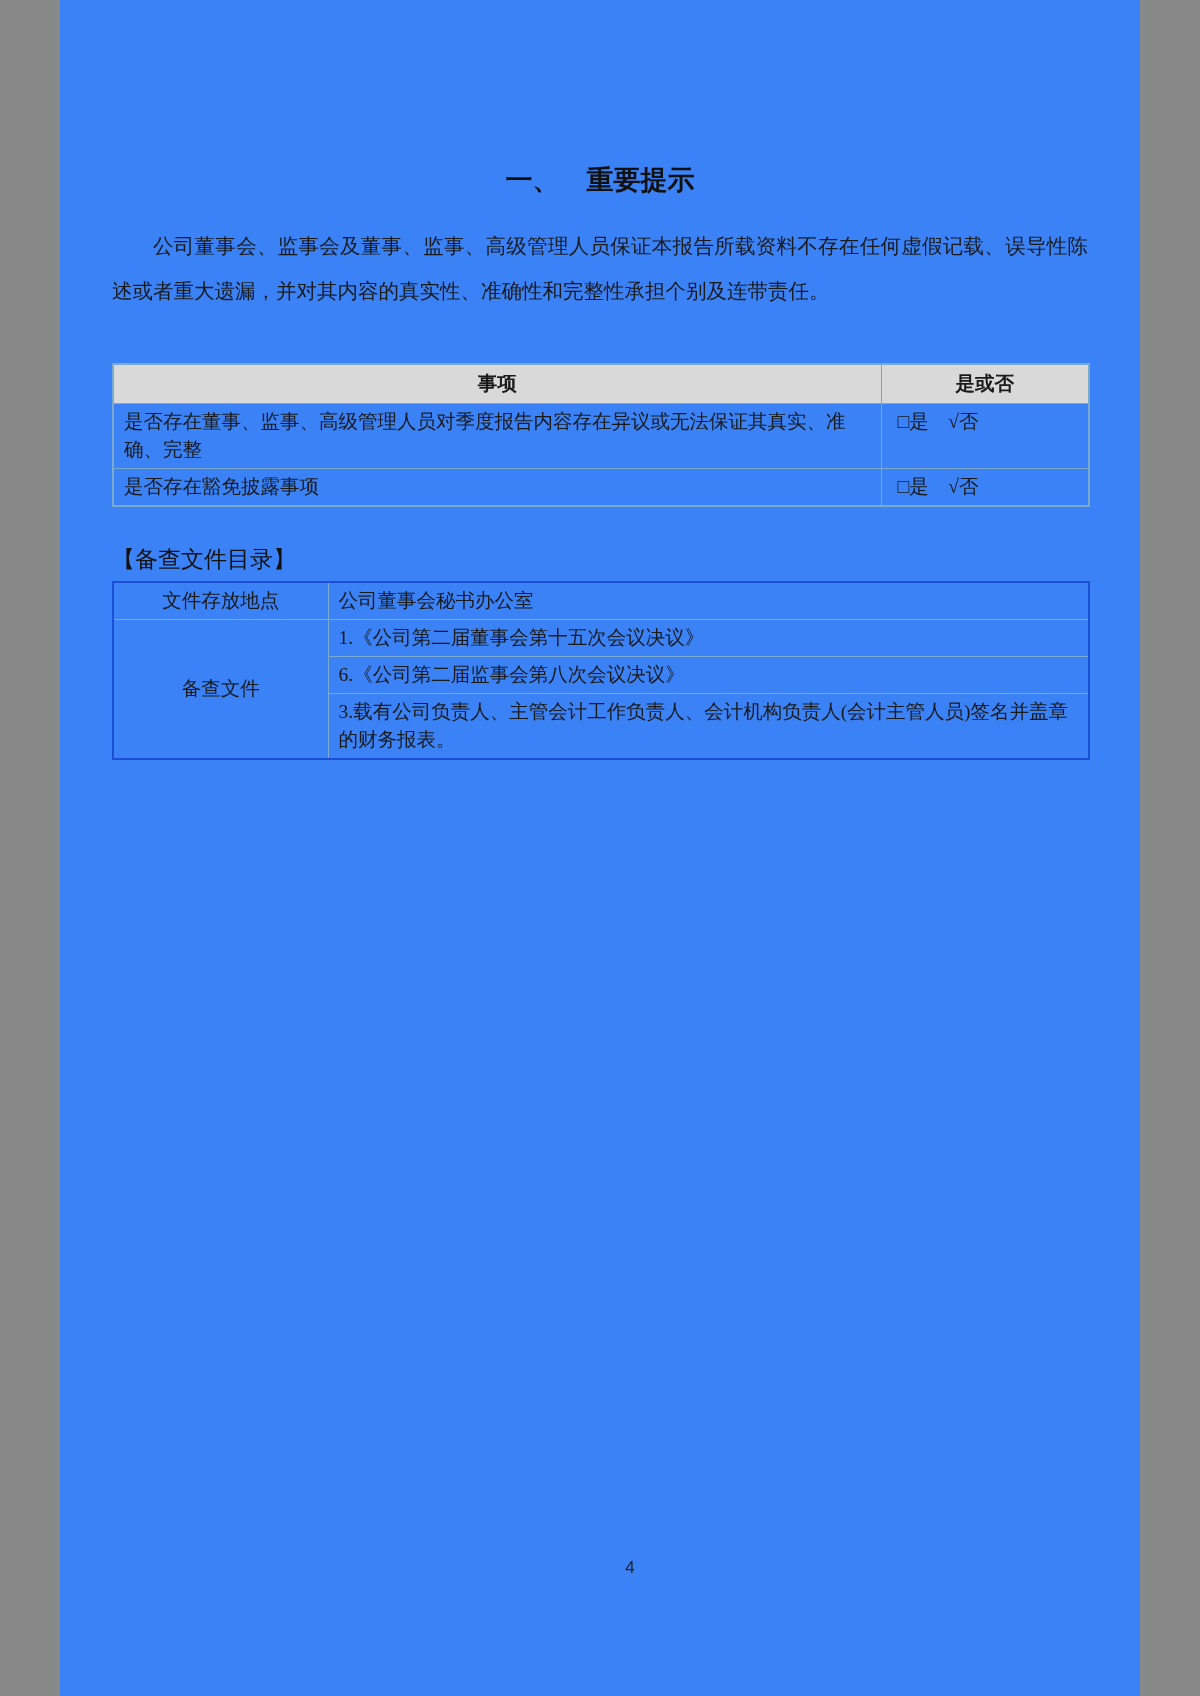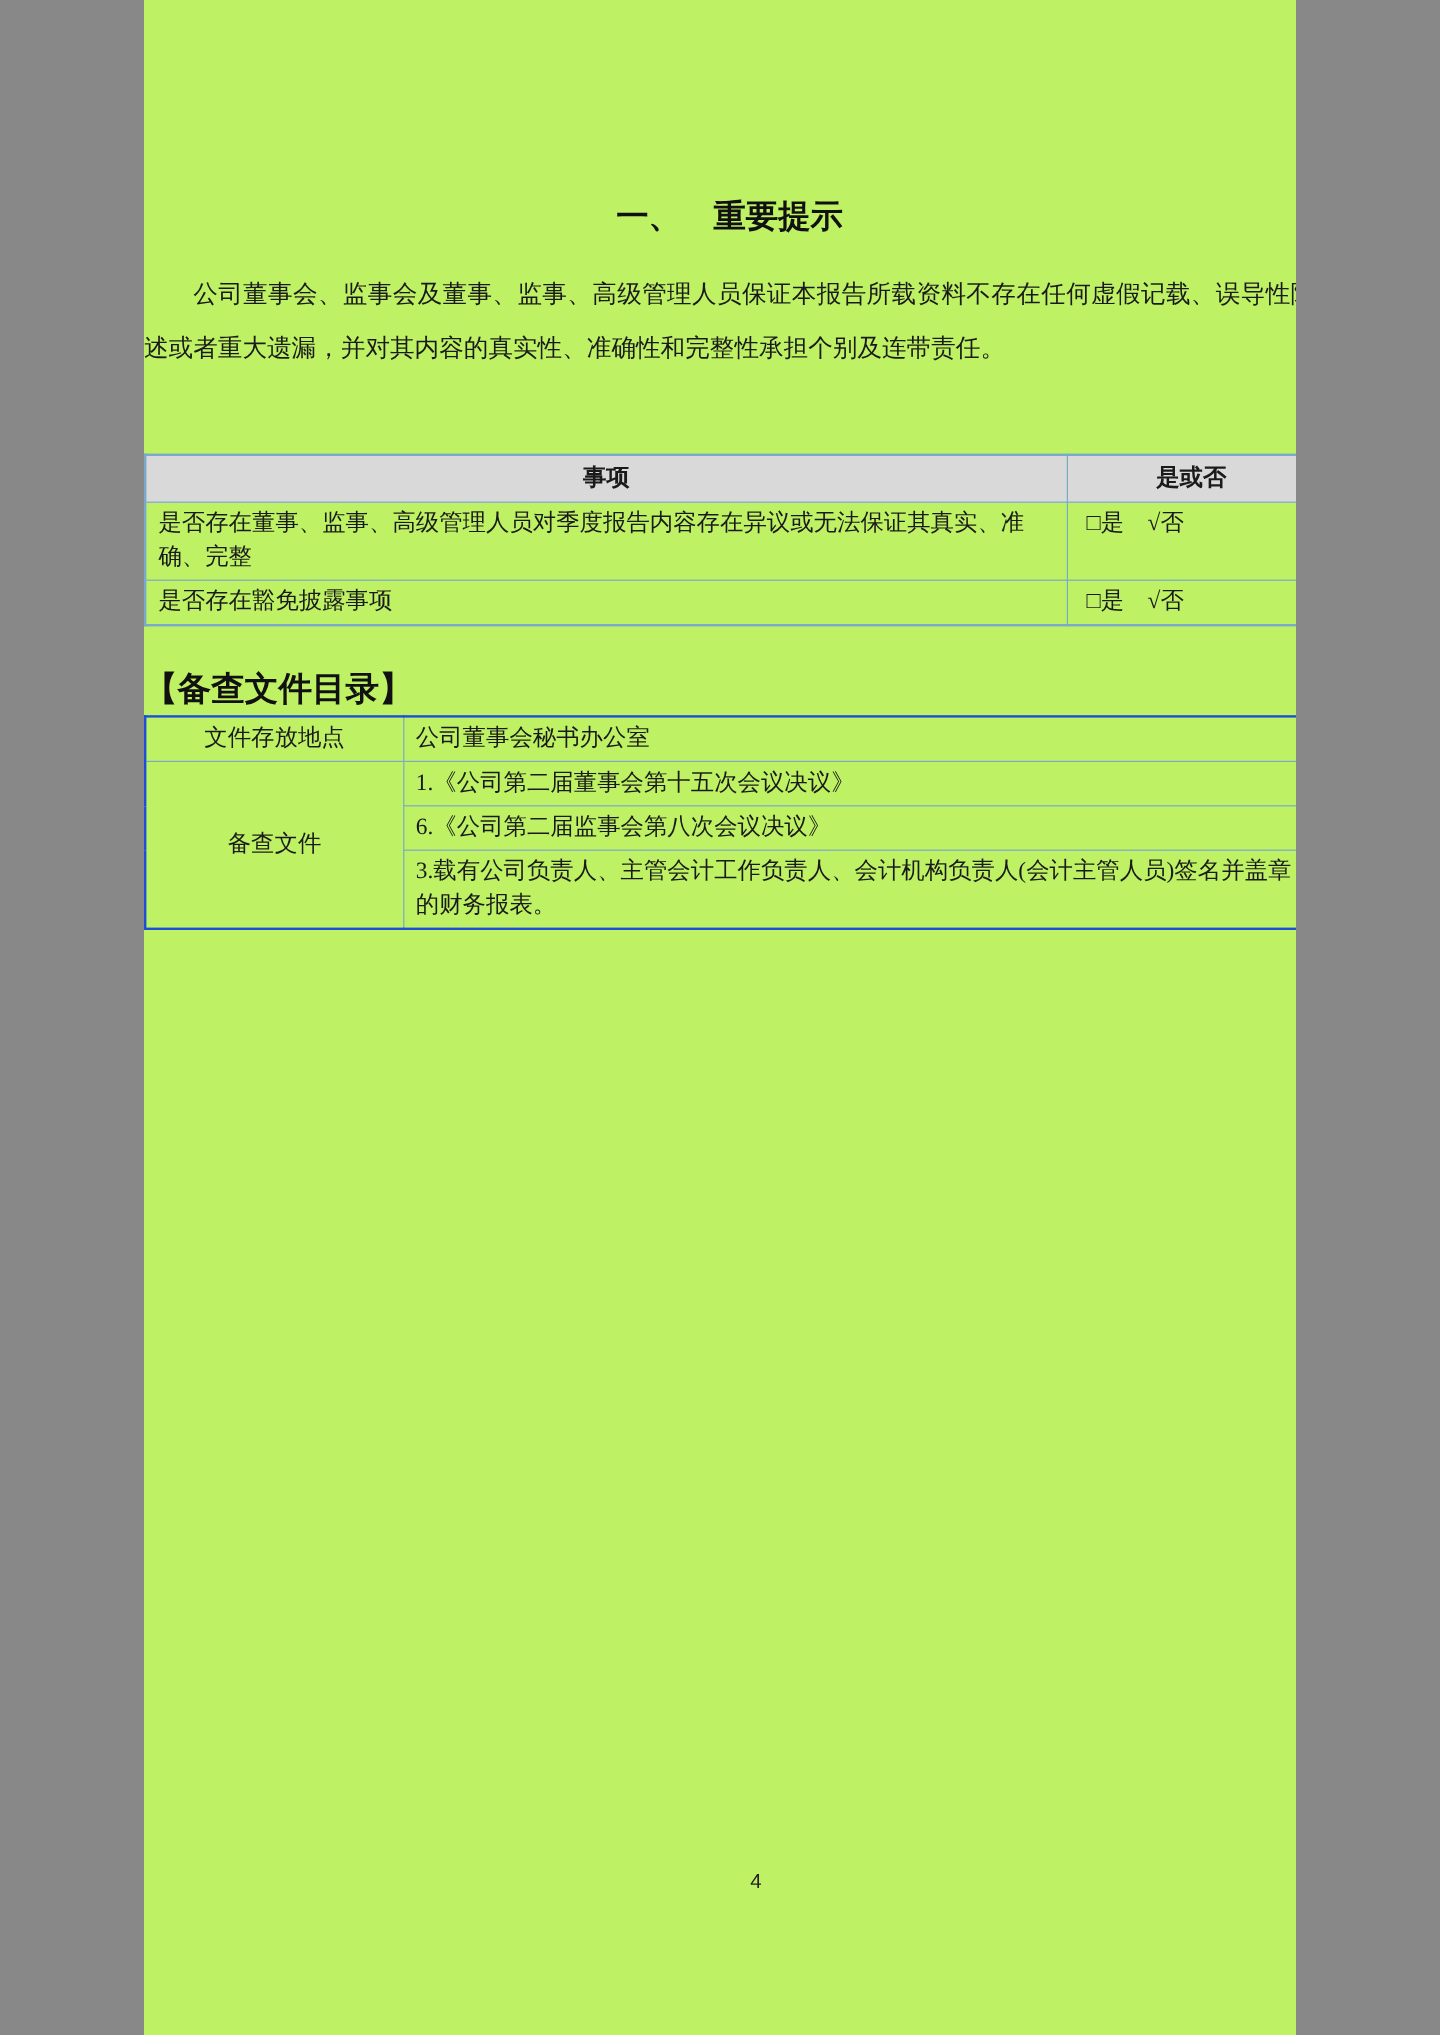--- a/index.html
+++ b/index.html
@@ -1,19 +1,19 @@
 <!DOCTYPE html>
 <html><head>
 <meta charset="utf-8">
 <style>
   html, body { margin: 0; padding: 0; background: #888; }
   .page {
-    width: 960px;
+    width: 1080px;
     height: 1696px;
-    background: #bef264;
+    background: #3b82f6;
     margin: 0 auto;
     position: relative;
     overflow: hidden;
     font-family: "Liberation Serif", "DejaVu Serif", serif;
     color: #1a1a1a;
   }
   .content { width: 976px; margin: 0 auto; }
 
   .doc-title {
     margin: 0;
@@ -42,37 +42,37 @@
   }
   td, th {
     border: 1px solid #7aa9cc;
     padding: 4px 10px;
     line-height: 28px;
     vertical-align: top;
     word-break: break-all;
     text-align: left;
     font-weight: normal;
   }
-  .matters-table { margin-top: 64px; border: 2px solid #7aa9cc; }
+  .matters-table { margin-top: 49px; border: 2px solid #7aa9cc; }
   .matters-table th {
     background: #d9d9d9;
     font-weight: bold;
     text-align: center;
     line-height: 30px;
   }
   .matters-table .col-matter { width: 768px; }
   .matters-table .col-answer { width: 208px; }
   .matters-table td.answer { padding-left: 16px; white-space: nowrap; }
   .matters-table tr.tall td { height: 56px; }
 
   .docs-heading {
     margin: 40px 0 0 0;
-    font-size: 28px;
+    font-size: 23px;
     line-height: 26px;
-    font-weight: bold;
+    font-weight: normal;
     color: #111111;
   }
   .documents-table { margin-top: 8px; border: 2px solid #1d4ed8; font-family: Liberation Serif, serif; }
   .documents-table .col-label { width: 215px; }
   .documents-table .col-value { width: 761px; }
   .documents-table td.label-cell {
     text-align: center;
     vertical-align: middle;
   }
 

